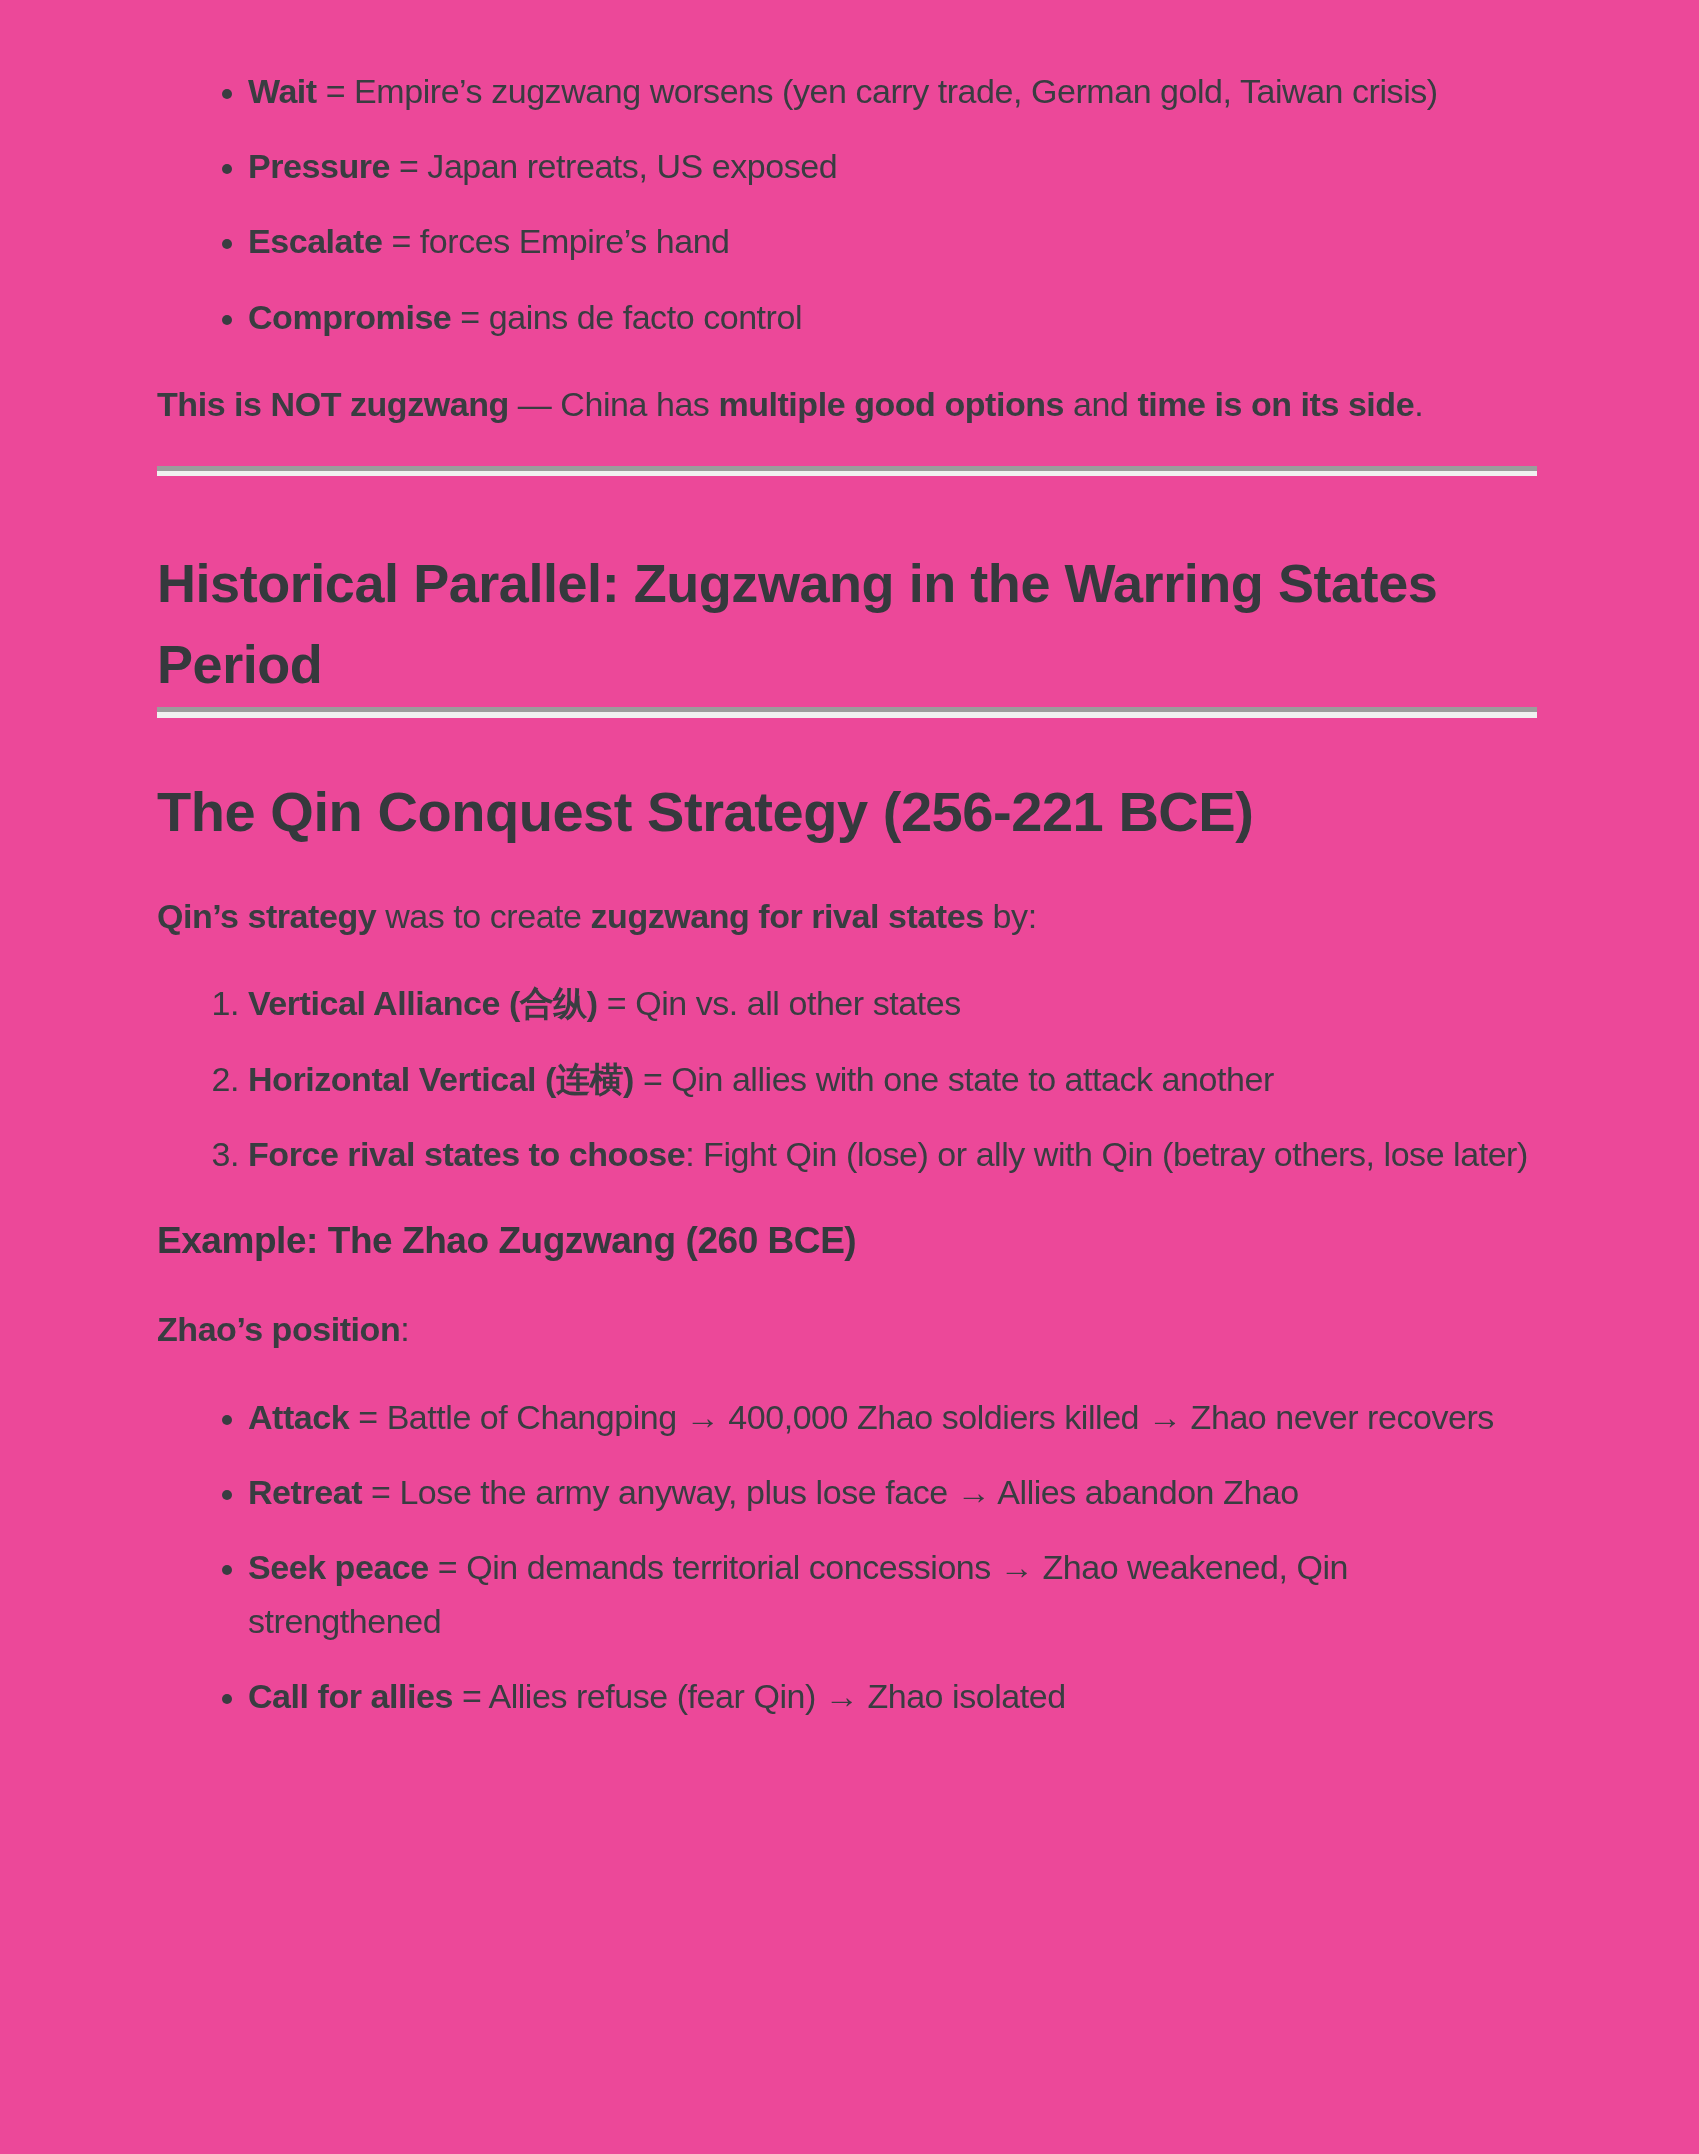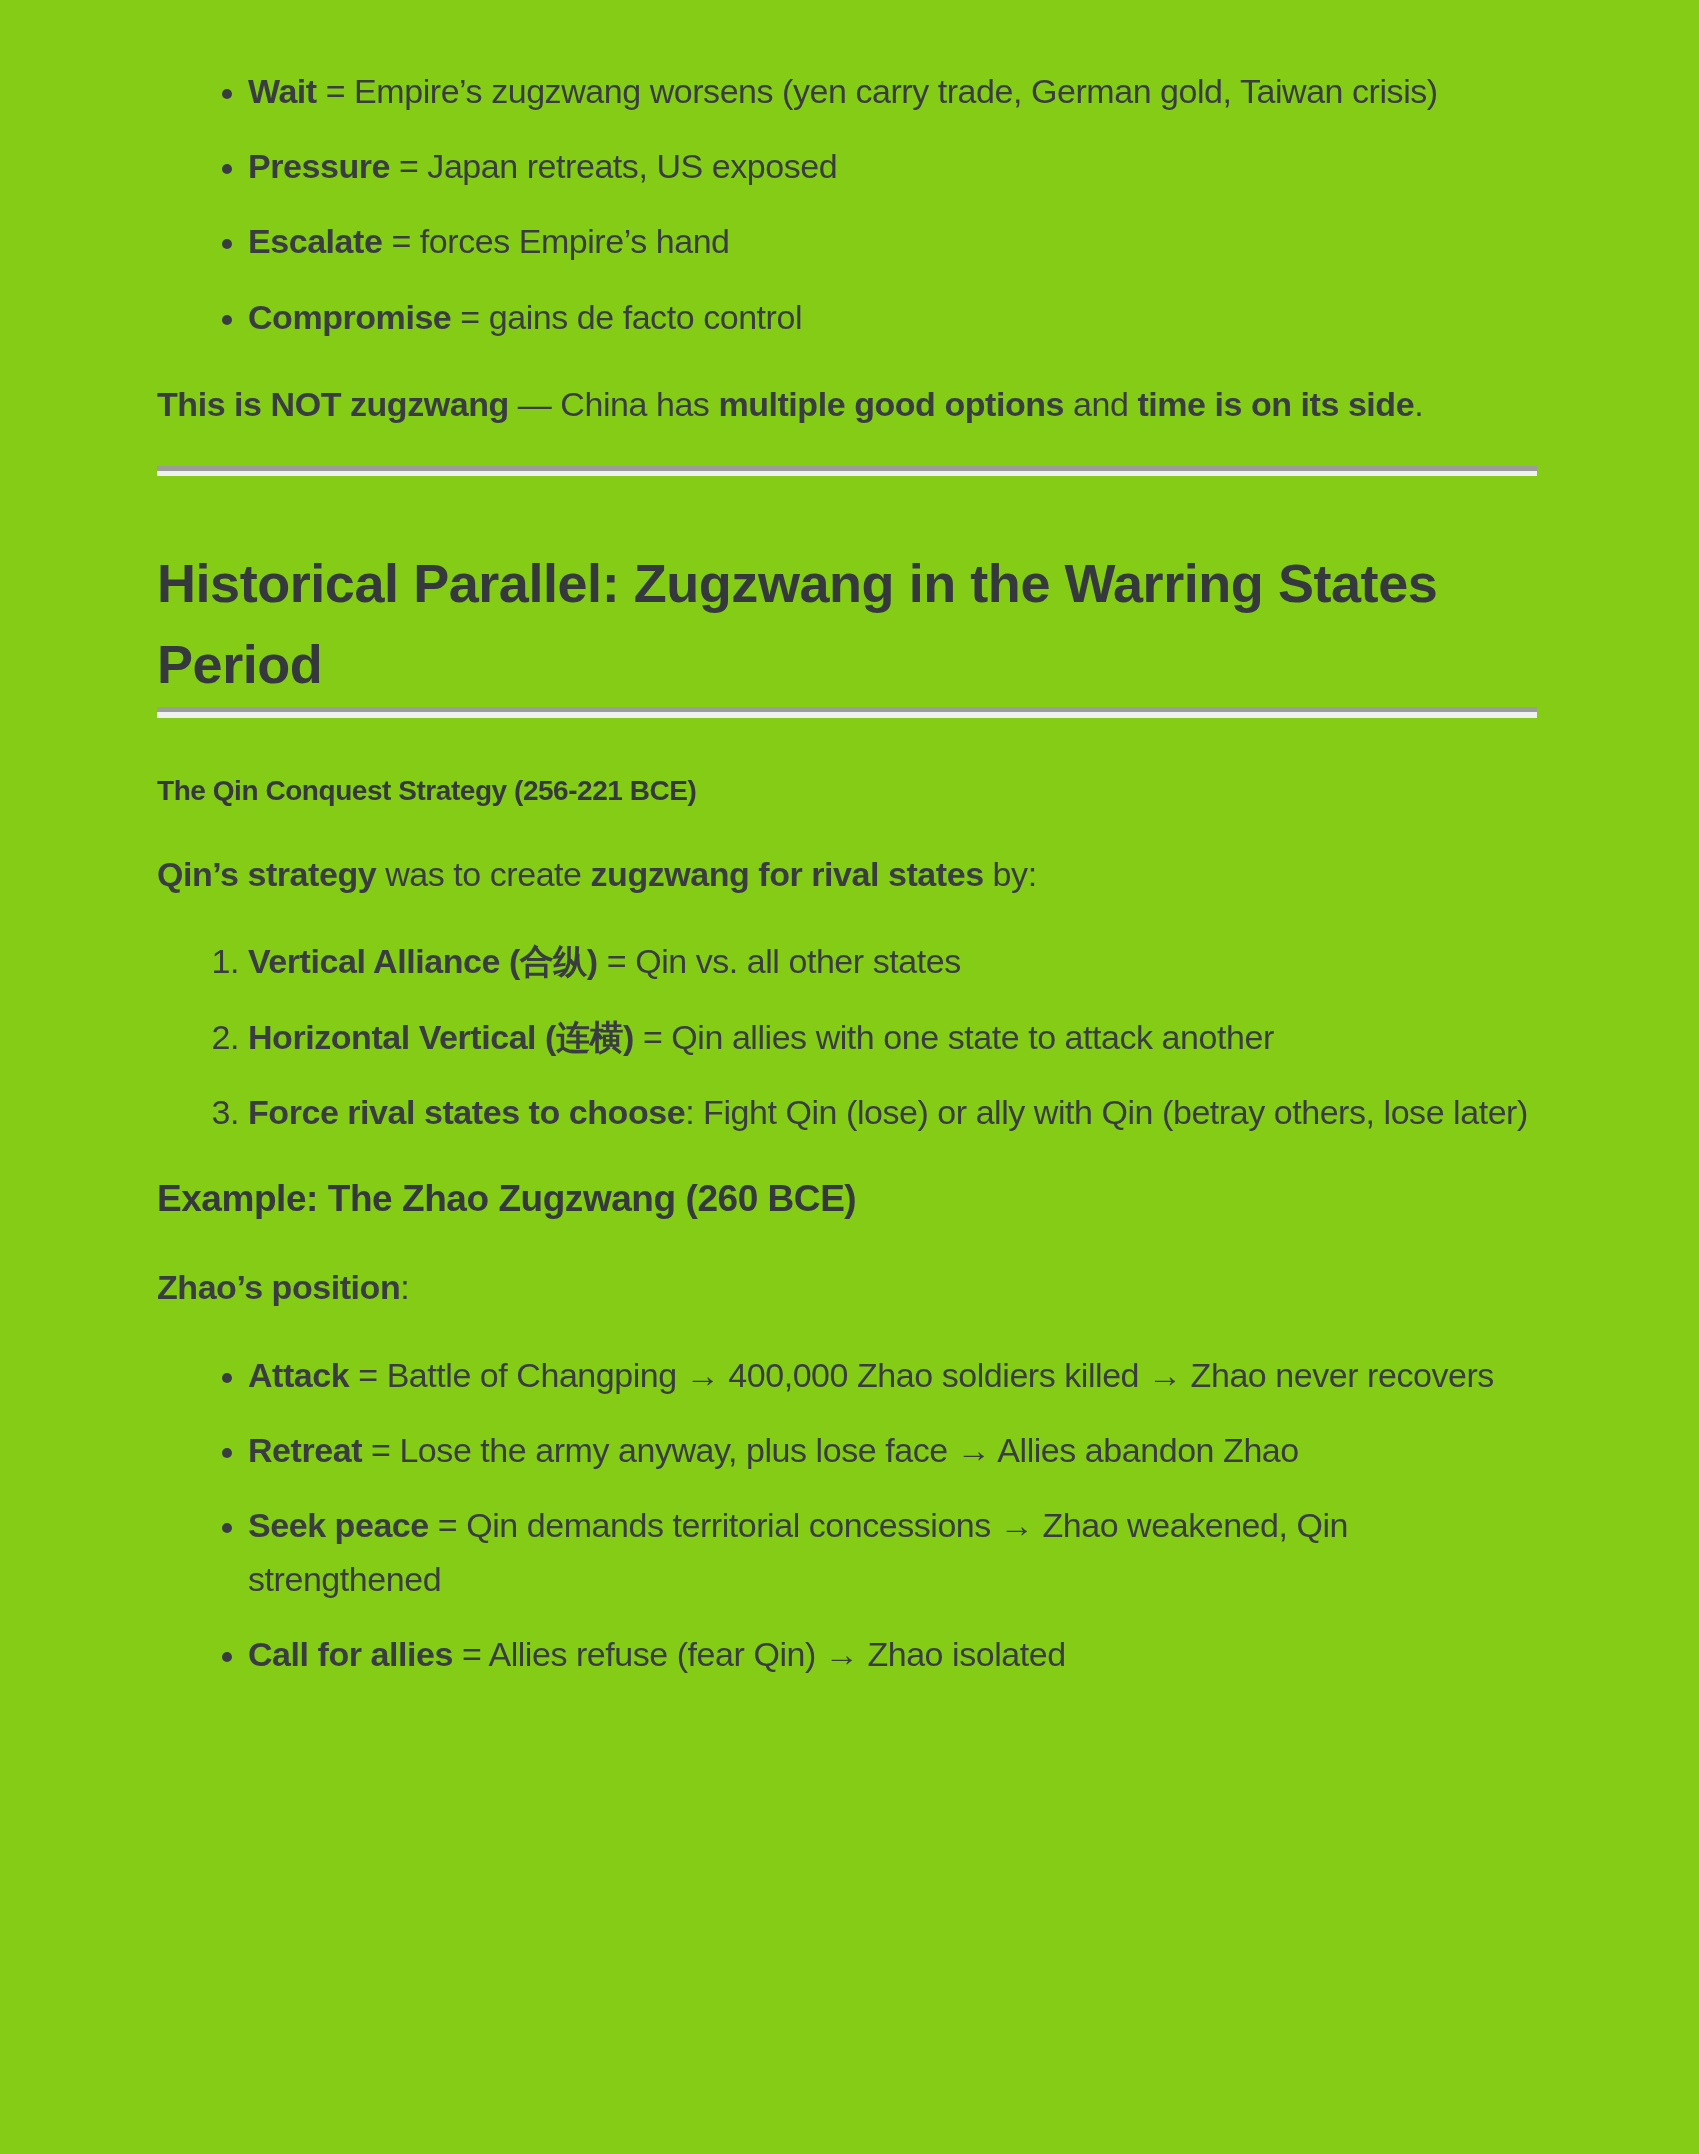--- a/index.html
+++ b/index.html
@@ -9,21 +9,21 @@
   }
   body {
     font-family: "Liberation Sans", "DejaVu Sans", sans-serif;
     color: #393d41;
     letter-spacing: -0.03em;
   }
   .page {
     width: 1700px;
     height: 2155px;
     overflow: hidden;
-    background: #84cc16;
+    background: #ec4899;
     box-sizing: border-box;
   }
   .doc {
     width: 1380px;
     margin-left: 157px;
     padding-top: 37px;
     font-size: 34px;
     line-height: 1.58;
   }
   b, strong, .b { font-weight: 700; }
@@ -52,21 +52,21 @@
   h1.h1 {
     font-size: 54px;
     line-height: 1.5;
     margin: 67px 0 0 0;
     font-weight: 700;
     color: #35393d;
   }
   .rule.after-h1 { margin-top: 1.9px; }
 
   h2.h2 {
-    font-size: 28px;
+    font-size: 56px;
     line-height: 1.5;
     margin: 52px 0 36px 0;
     font-weight: 700;
     color: #35393d;
   }
   h3.h3 {
     font-size: 37px;
     line-height: 1.5;
     margin: 32px 0 34px 0;
     font-weight: 700;

